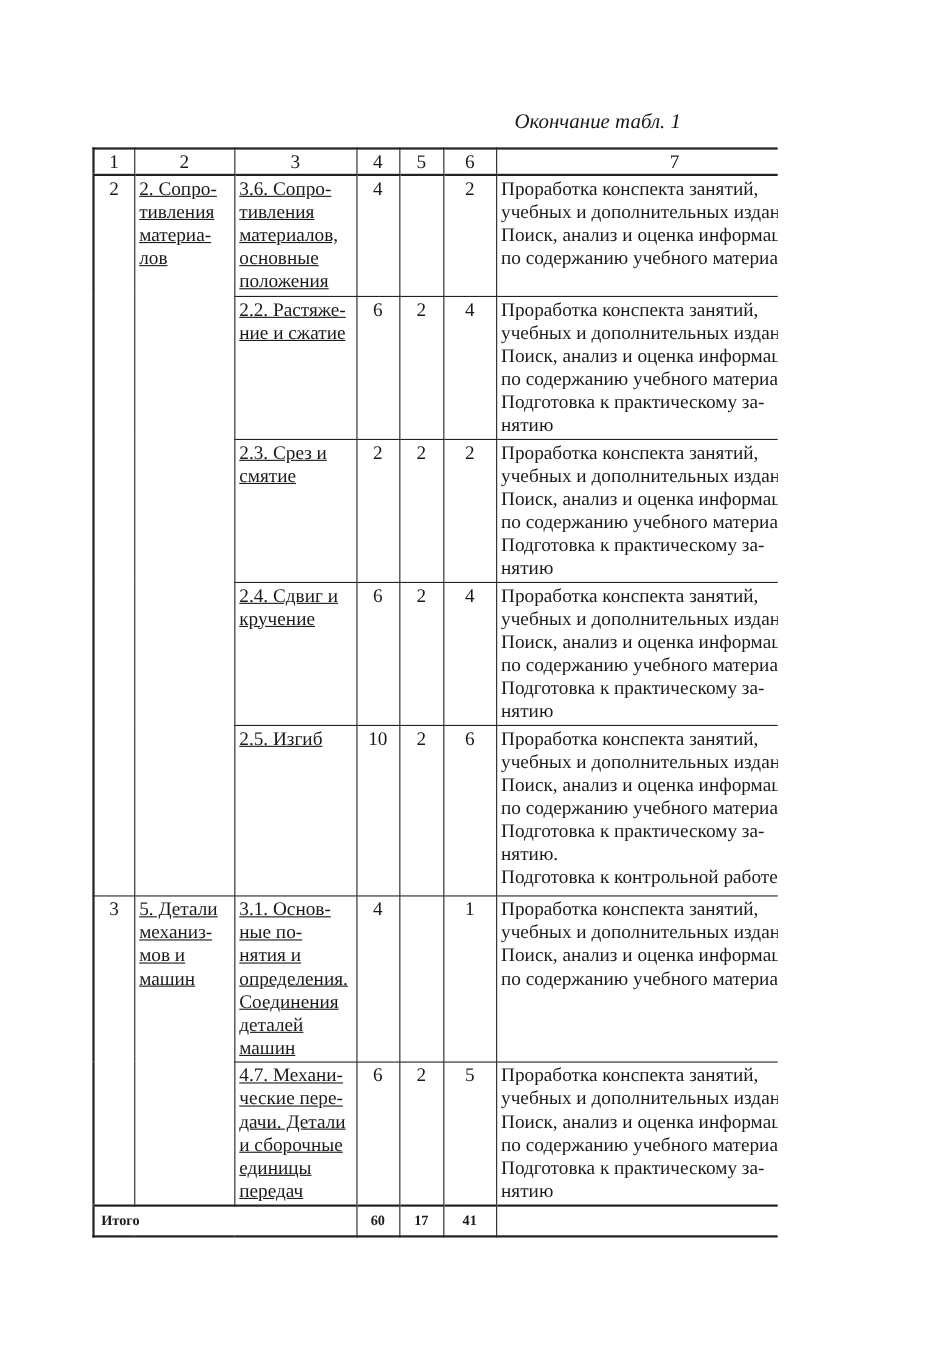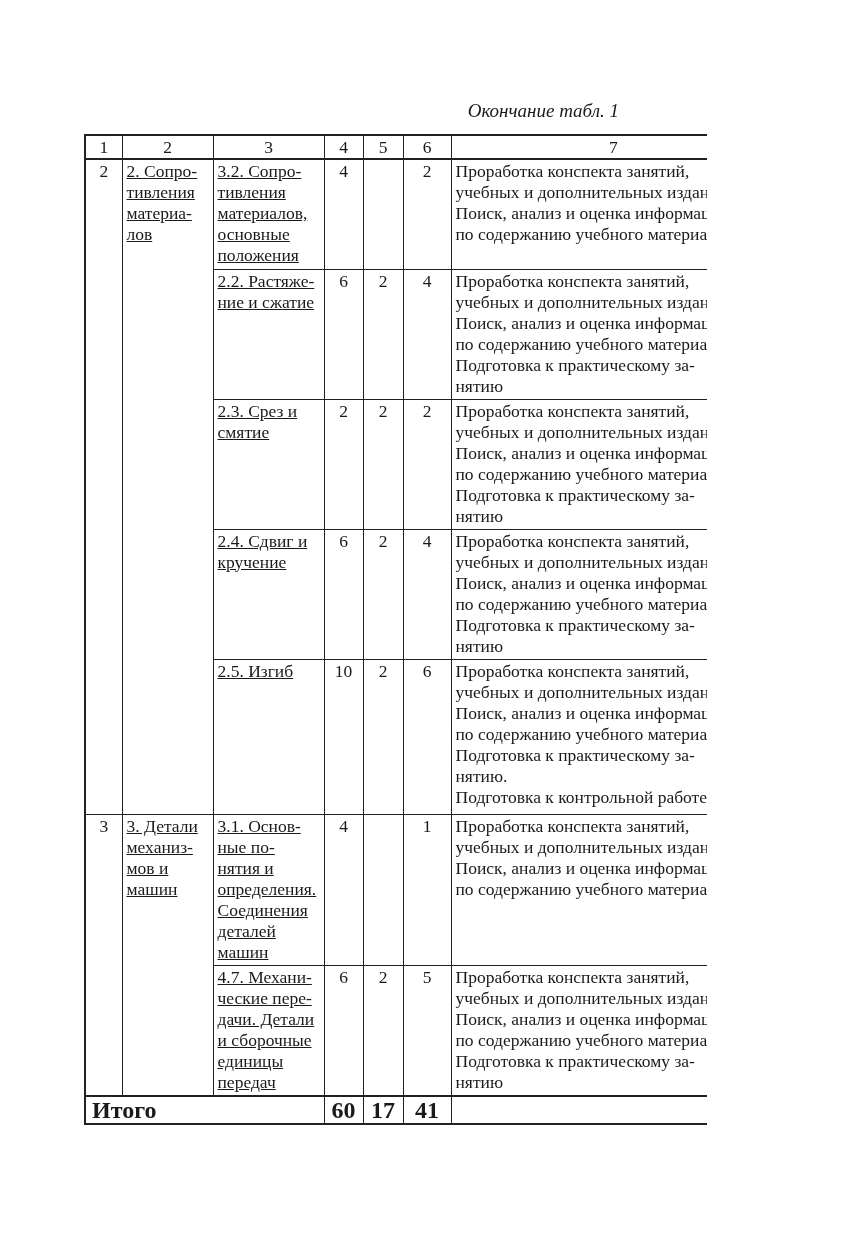--- a/index.html
+++ b/index.html
@@ -63,21 +63,21 @@
   tr.r23 { height: 128px; }
   tr.r24 { height: 128px; }
   tr.r25 { height: 155px; margin-top: 24px; }
   tr.r31 { height: 145px; }
   tr.r32 { height: 131px; }
   tr.total { height: 28px; }
   tr.total td {
     border-top: 2px solid #222;
     vertical-align: middle;
     font-weight: bold;
-    font-size: 24px;
+    font-size: 13px;
     line-height: 22px;
   }
   tr.total td.total-label { padding-left: 6px; text-align: left; }
 </style>
 </head>
 <body>
 
 <div class="page">
 
   <div class="caption">Окончание табл. 1</div>
@@ -102,21 +102,21 @@
         <td>6</td>
         <td>7</td>
       </tr>
 
       <tr class="r21">
         <td class="num" rowspan="5">2</td>
         <td class="txt ml" rowspan="5">2. Сопро-
 тивления
 материа-
 лов</td>
-        <td class="txt ml">3.2. Сопро-
+        <td class="txt ml">3.6. Сопро-
 тивления
 материалов,
 основные
 положения</td>
         <td class="num">4</td>
         <td class="num"></td>
         <td class="num">2</td>
         <td class="ml c7">Проработка конспекта занятий,
 учебных и дополнительных изданий.
 Поиск, анализ и оценка информации
@@ -174,21 +174,21 @@
 учебных и дополнительных изданий.
 Поиск, анализ и оценка информации
 по содержанию учебного материала.
 Подготовка к практическому за-
 нятию.
 Подготовка к контрольной работе</td>
       </tr>
 
       <tr class="r31">
         <td class="num" rowspan="2">3</td>
-        <td class="txt ml" rowspan="2">3. Детали
+        <td class="txt ml" rowspan="2">5. Детали
 механиз-
 мов и
 машин</td>
         <td class="txt ml">3.1. Основ-
 ные по-
 нятия и
 определения.
 Соединения
 деталей
 машин</td>

